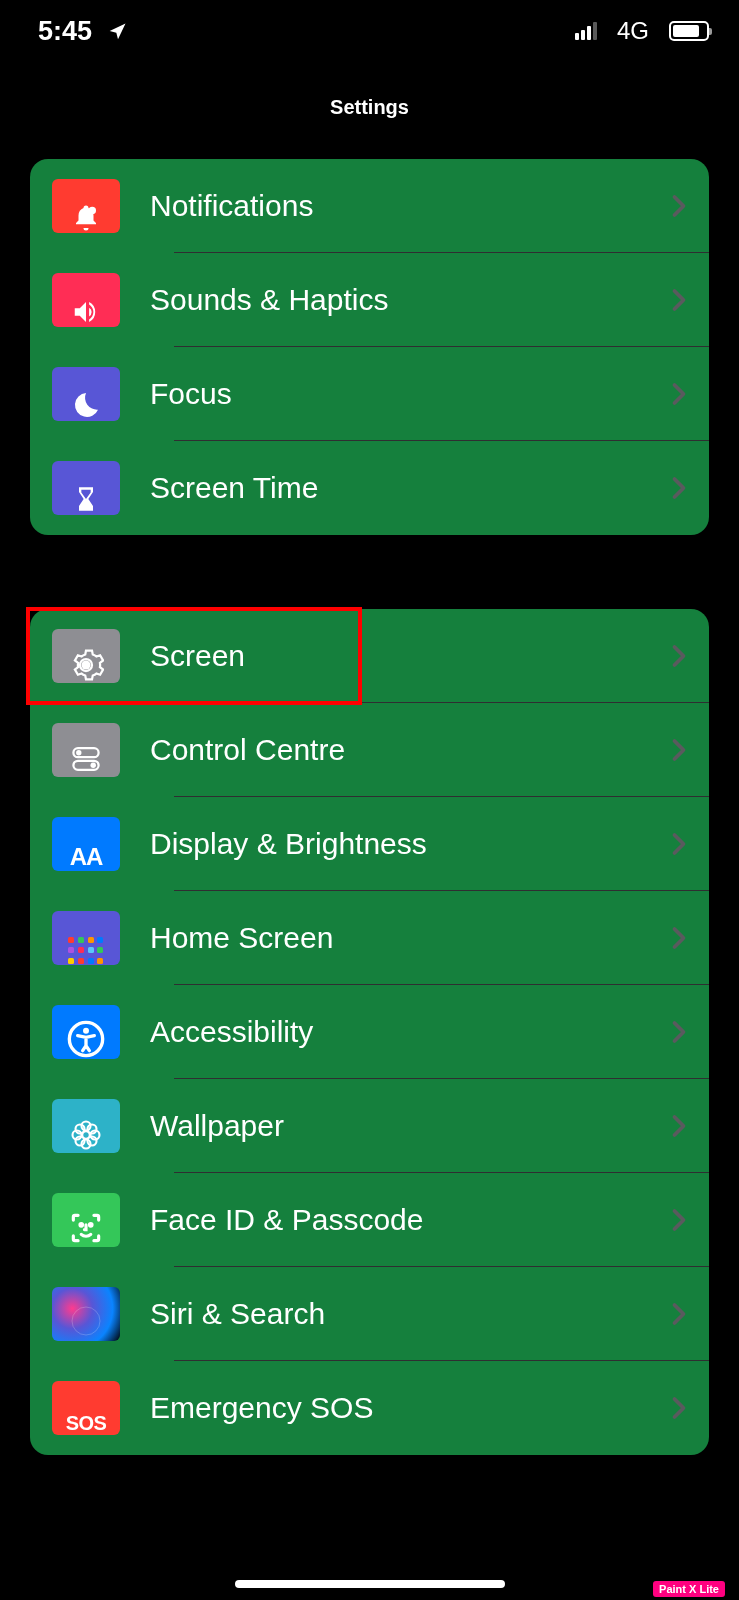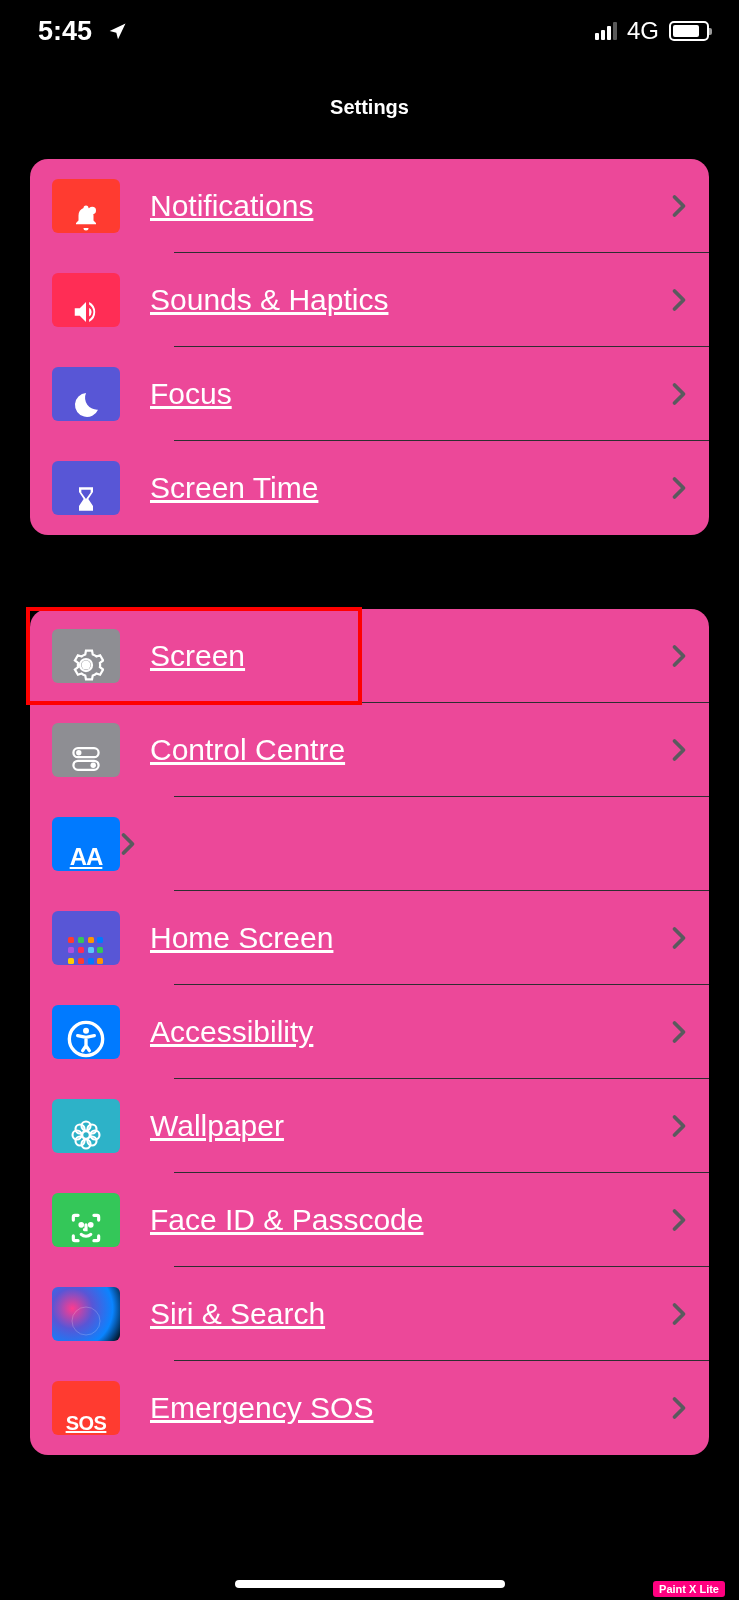--- a/index.html
+++ b/index.html
@@ -22,21 +22,21 @@
     .status-left {
       display: flex;
       align-items: center;
       gap: 16px;
       font-size: 27px;
       font-weight: 600;
     }
     .status-right {
       display: flex;
       align-items: center;
-      gap: 6px;
+      gap: 16px;
     }
     .signal-bars {
       display: flex;
       align-items: flex-end;
       gap: 2px;
     }
     .bar { width: 4px; background: #fff; border-radius: 1px; }
     .b1 { height: 7px; }
     .b2 { height: 10px; }
     .b3 { height: 14px; }
@@ -63,26 +63,25 @@
       opacity: 0.6;
       border-radius: 0 2px 2px 0;
     }
     .battery-fill { width: 80%; height: 100%; background: #fff; border-radius: 2px; }
     .header {
       text-align: center;
       padding: 38px 0 40px 0;
     }
     .header-title { font-size: 20px; font-weight: 600; }
     .group {
-      background: #ec4899;
+      background: #15803d;
       margin: 0 30px 74px 30px;
       border-radius: 18px;
       overflow: visible;
       position: relative;
-      text-decoration: underline;
     }
     .row {
       display: flex;
       align-items: center;
       height: 94px;
       padding: 0 22px;
       position: relative;
     }
     .row-content {
       display: flex;
@@ -284,20 +283,21 @@
           <svg class="chevron" width="16" height="24" viewBox="0 0 10 16" fill="none">
             <path d="M2 2l6 6-6 6" stroke="#5a5a5e" stroke-width="2.5" stroke-linecap="round" stroke-linejoin="round"></path>
           </svg>
         </div>
       </div>
       <div class="row">
         <div class="row-content">
           <div class="icon-box bg-blue">
             <span style="color:#fff;font-weight:700;font-size:24px;letter-spacing:-1px">AA</span>
           </div>
+          <span class="row-label">Display &amp; Brightness</span>
           <svg class="chevron" width="16" height="24" viewBox="0 0 10 16" fill="none">
             <path d="M2 2l6 6-6 6" stroke="#5a5a5e" stroke-width="2.5" stroke-linecap="round" stroke-linejoin="round"></path>
           </svg>
         </div>
       </div>
       <div class="row">
         <div class="row-content">
           <div class="icon-box bg-indigo">
             <div class="app-grid">
               <div class="app-dot" style="background:#ff3b30"></div>

